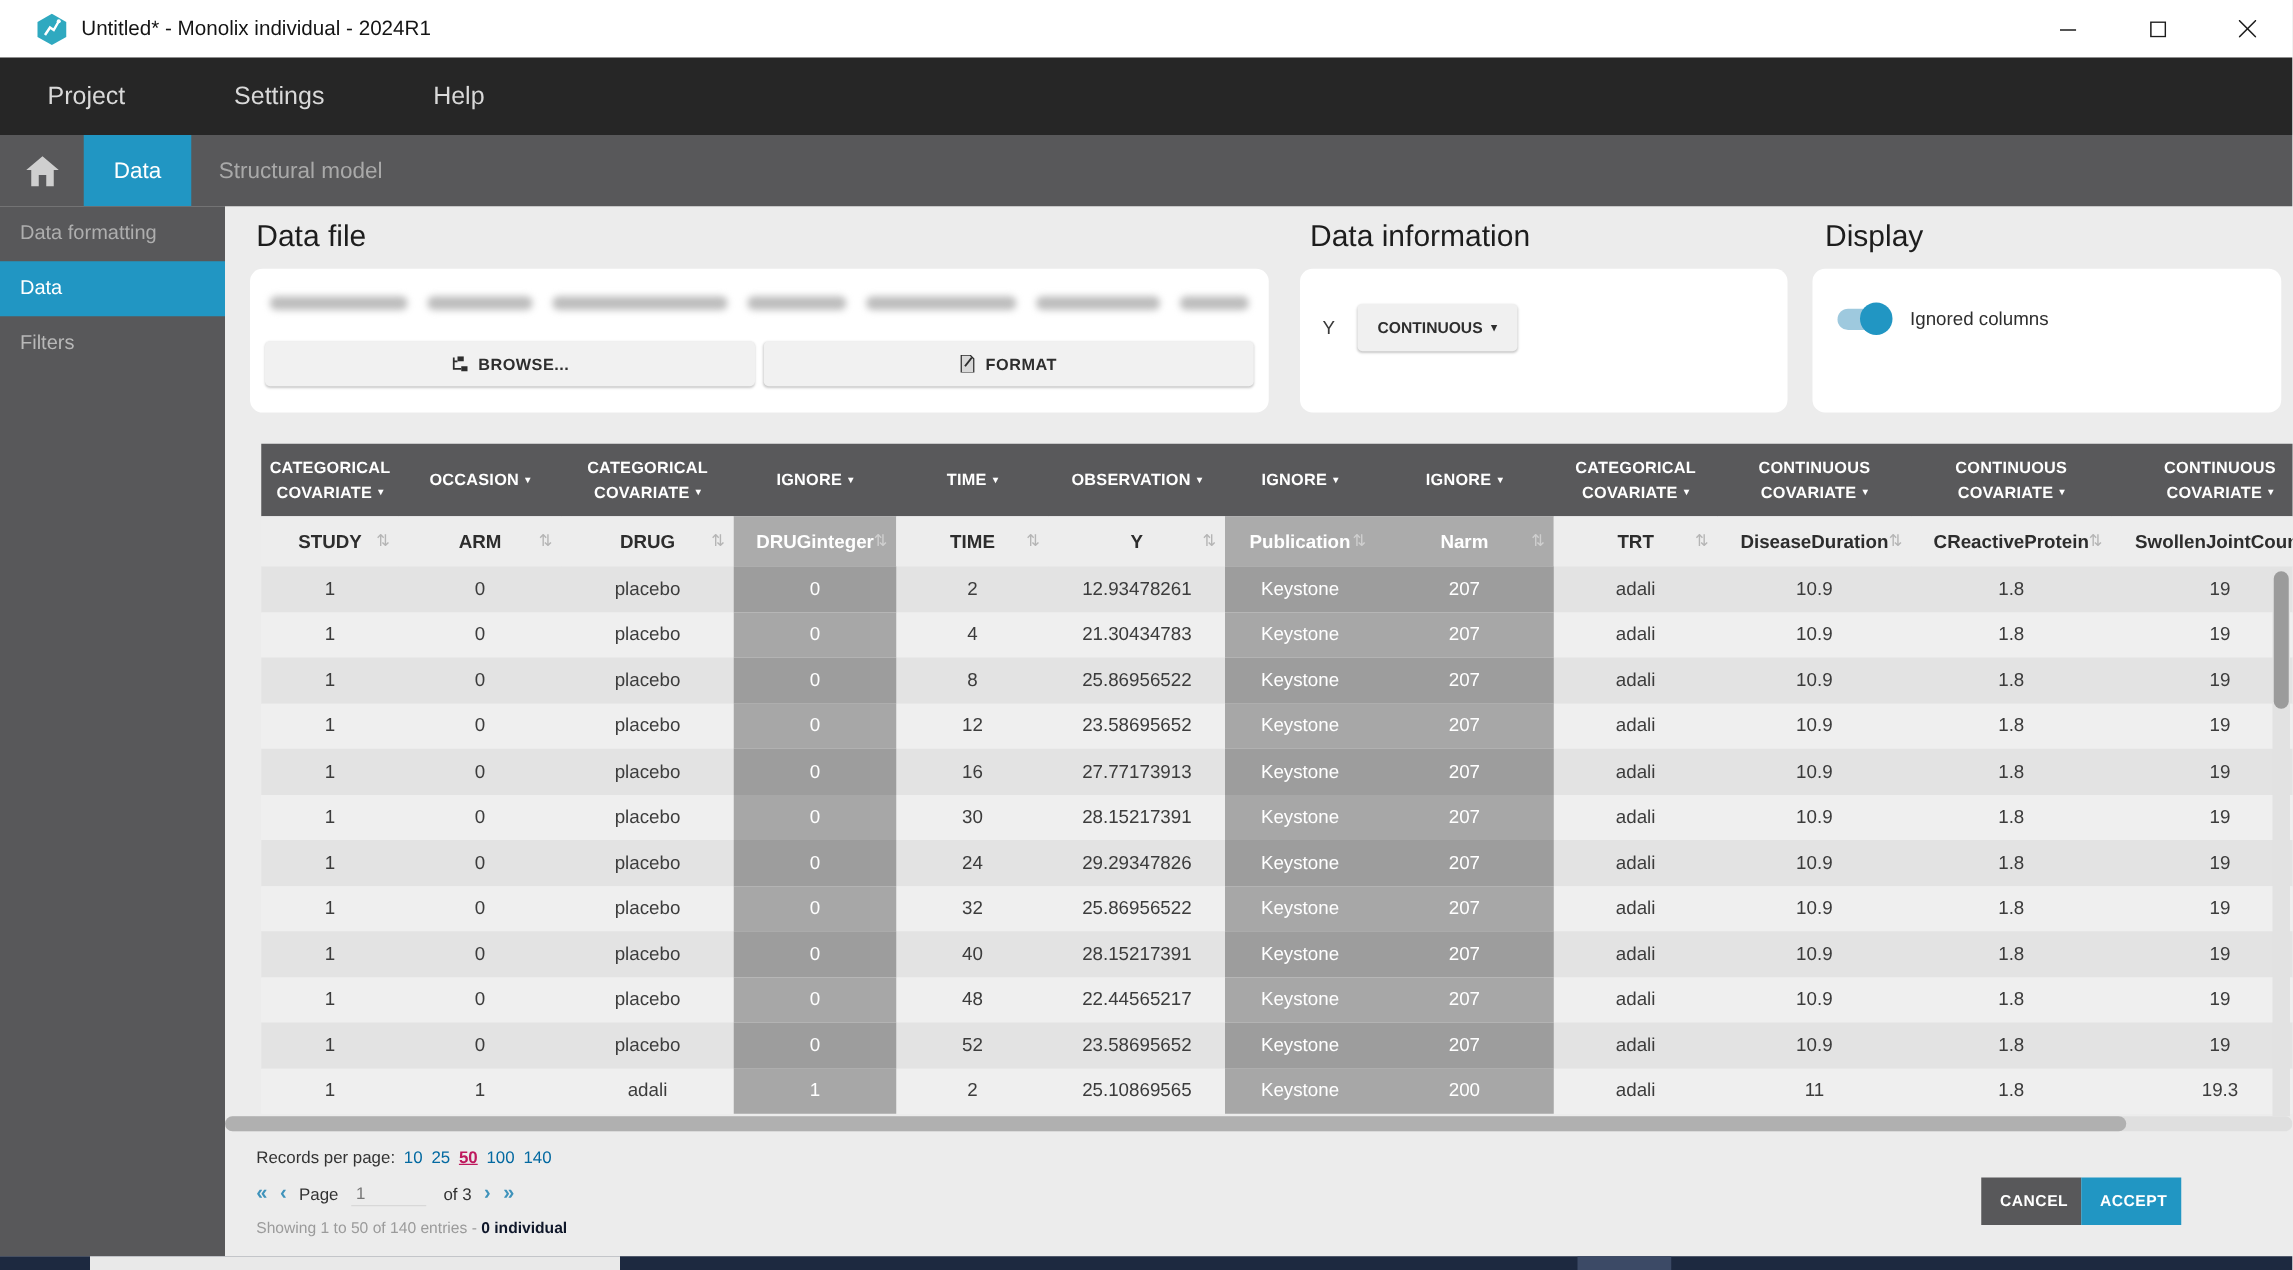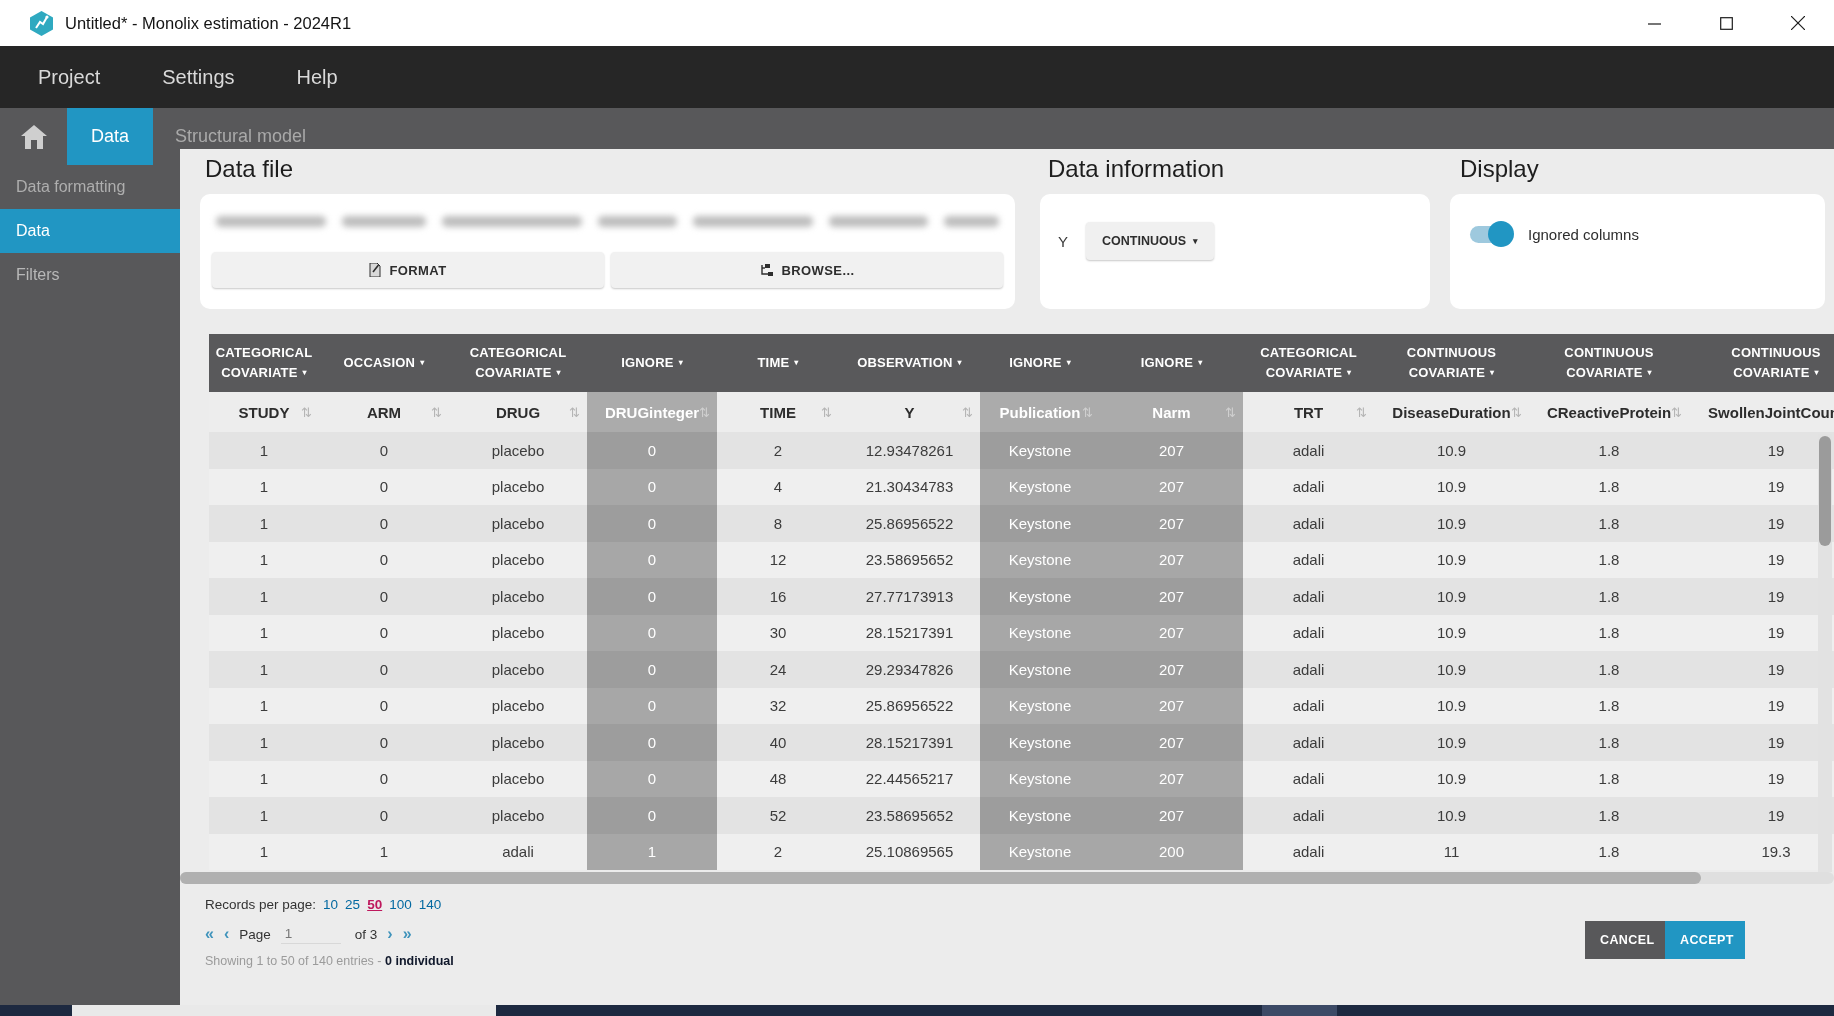--- a/index.html
+++ b/index.html
@@ -9,37 +9,37 @@
 
   
   #titlebar { position:absolute; left:0; top:0; width:1834px; height:46px; background:#ffffff; display:flex; align-items:center; }
   #logo { width:27px; height:27px; margin-left:28px; }
   #window-title { margin-left:10px; font-size:16.5px; color:#141414; }
   #win-controls { position:absolute; right:0; top:0; height:46px; display:flex; }
   .win-btn { width:72px; height:46px; display:flex; align-items:center; justify-content:center; font-size:17px; color:#1c1c1c; cursor:default; }
   .win-btn svg { display:block; }
 
   
-  #menubar { position:absolute; left:0; top:46px; width:1834px; height:62px; background:#262626; display:flex; align-items:center; padding-left:30px; gap:46px; }
+  #menubar { position:absolute; left:0; top:46px; width:1834px; height:62px; background:#262626; display:flex; align-items:center; padding-left:30px; gap:71px; }
   .menu-item { color:#d9d9d9; font-size:20px; padding:4px 8px; }
 
   
   #tabbar { position:absolute; left:0; top:108px; width:1834px; height:57px; background:#58585a; display:flex; align-items:stretch; }
   #home-tab { width:67px; display:flex; align-items:center; justify-content:center; }
   .tab { display:flex; align-items:center; justify-content:center; font-size:18px; color:#a9a9a9; padding:0 22px; }
   .tab.active { background:#2196c3; color:#ffffff; padding:0 24px; }
 
   
   #sidebar { position:absolute; left:0; top:165px; width:180px; height:840px; background:#58585a; }
   .side-item { height:44px; display:flex; align-items:center; padding-left:16px; font-size:16px; color:#b8b8b8; }
   .side-item.active { background:#2196c3; color:#ffffff; }
   .side-item.dim { color:#aeaeae; }
 
   
-  #main { position:absolute; left:180px; top:149px; width:1654px; height:840px; background:#ececec; }
+  #main { position:absolute; left:180px; top:170px; width:1654px; height:840px; background:#ececec; }
   .section-title { position:absolute; font-size:24px; color:#1d1d1d; }
   .card { position:absolute; background:#ffffff; border-radius:10px; }
 
   #datafile-title { left:25px; top:6px; }
   #datafile-card { left:20px; top:45px; width:815px; height:115px; }
   #blur-path { position:absolute; left:16px; top:22px; width:783px; height:12px; display:flex; gap:16px; filter:blur(3px); }
   #blur-path span { display:inline-block; height:11px; background:#bdbdbd; border-radius:5px; }
   #datafile-buttons { position:absolute; left:12px; top:58px; width:791px; display:flex; gap:7px; }
   .gray-btn { flex:1; height:36px; background:#f1f1f1; border:none; border-radius:4px; box-shadow:0 1px 2px rgba(0,0,0,0.22); font-family:"Liberation Sans",sans-serif; font-weight:bold; font-size:13px; color:#2e2e2e; letter-spacing:0.4px; display:flex; align-items:center; justify-content:center; gap:8px; }
   .gray-btn svg { display:block; }
@@ -108,21 +108,21 @@
 <body>
 
 <div id="app">
 
   <div id="titlebar">
     <svg id="logo" viewBox="0 0 27 27">
       <polygon points="13.5,1 25,7.5 25,19.5 13.5,26 2,19.5 2,7.5" fill="#2fa9c0"></polygon>
       <polyline points="8,18 12,12 15,14 19,7" fill="none" stroke="#ffffff" stroke-width="2"></polyline>
       <circle cx="19" cy="7" r="1.6" fill="#ffffff"></circle>
     </svg>
-    <span id="window-title">Untitled* - Monolix estimation - 2024R1</span>
+    <span id="window-title">Untitled* - Monolix individual - 2024R1</span>
     <div id="win-controls">
       <div class="win-btn">
         <svg width="13" height="13" viewBox="0 0 13 13">
             <line x1="0" y1="7" x2="13" y2="7" stroke="#1c1c1c" stroke-width="1.2"></line>
           </svg>
       </div>
       <div class="win-btn">
         <svg width="13" height="13" viewBox="0 0 13 13">
             <rect x="0.7" y="0.7" width="11.6" height="11.6" fill="none" stroke="#1c1c1c" stroke-width="1.2"></rect>
           </svg>
@@ -166,35 +166,35 @@
         <span style="width:110px"></span>
           <span style="width:85px"></span>
           <span style="width:140px"></span>
           <span style="width:80px"></span>
           <span style="width:120px"></span>
           <span style="width:100px"></span>
           <span style="width:55px"></span>
       </div>
       <div id="datafile-buttons">
         <button class="gray-btn">
-          <svg width="12" height="14" viewBox="0 0 12 14">
-            <path d="M1,0 L8,0 L11,3 L11,14 L1,14 Z" fill="#d9d9d9" stroke="#2e2e2e" stroke-width="1"></path>
-            <line x1="9.5" y1="2" x2="4" y2="9" stroke="#2e2e2e" stroke-width="1.6"></line>
-          </svg>
-          <span>FORMAT</span>
-        </button>
-        <button class="gray-btn">
           <svg width="14" height="13" viewBox="0 0 14 13">
             <rect x="5" y="0" width="5" height="4" fill="#2e2e2e"></rect>
             <rect x="8" y="8" width="5" height="4" fill="#2e2e2e"></rect>
             <path d="M2,1 L2,10 L8,10" fill="none" stroke="#2e2e2e" stroke-width="1.4"></path>
             <line x1="2" y1="4" x2="5" y2="4" stroke="#2e2e2e" stroke-width="1.4"></line>
           </svg>
           <span>BROWSE...</span>
         </button>
+        <button class="gray-btn">
+          <svg width="12" height="14" viewBox="0 0 12 14">
+            <path d="M1,0 L8,0 L11,3 L11,14 L1,14 Z" fill="#d9d9d9" stroke="#2e2e2e" stroke-width="1"></path>
+            <line x1="9.5" y1="2" x2="4" y2="9" stroke="#2e2e2e" stroke-width="1.6"></line>
+          </svg>
+          <span>FORMAT</span>
+        </button>
       </div>
     </div>
 
     <div class="section-title" id="datainfo-title">Data information</div>
     <div class="card" id="datainfo-card">
       <div id="y-row">
         <span id="y-label">Y</span>
         <button class="dropdown-btn">
           <span>CONTINUOUS</span>
           <span class="caret">▾</span>

